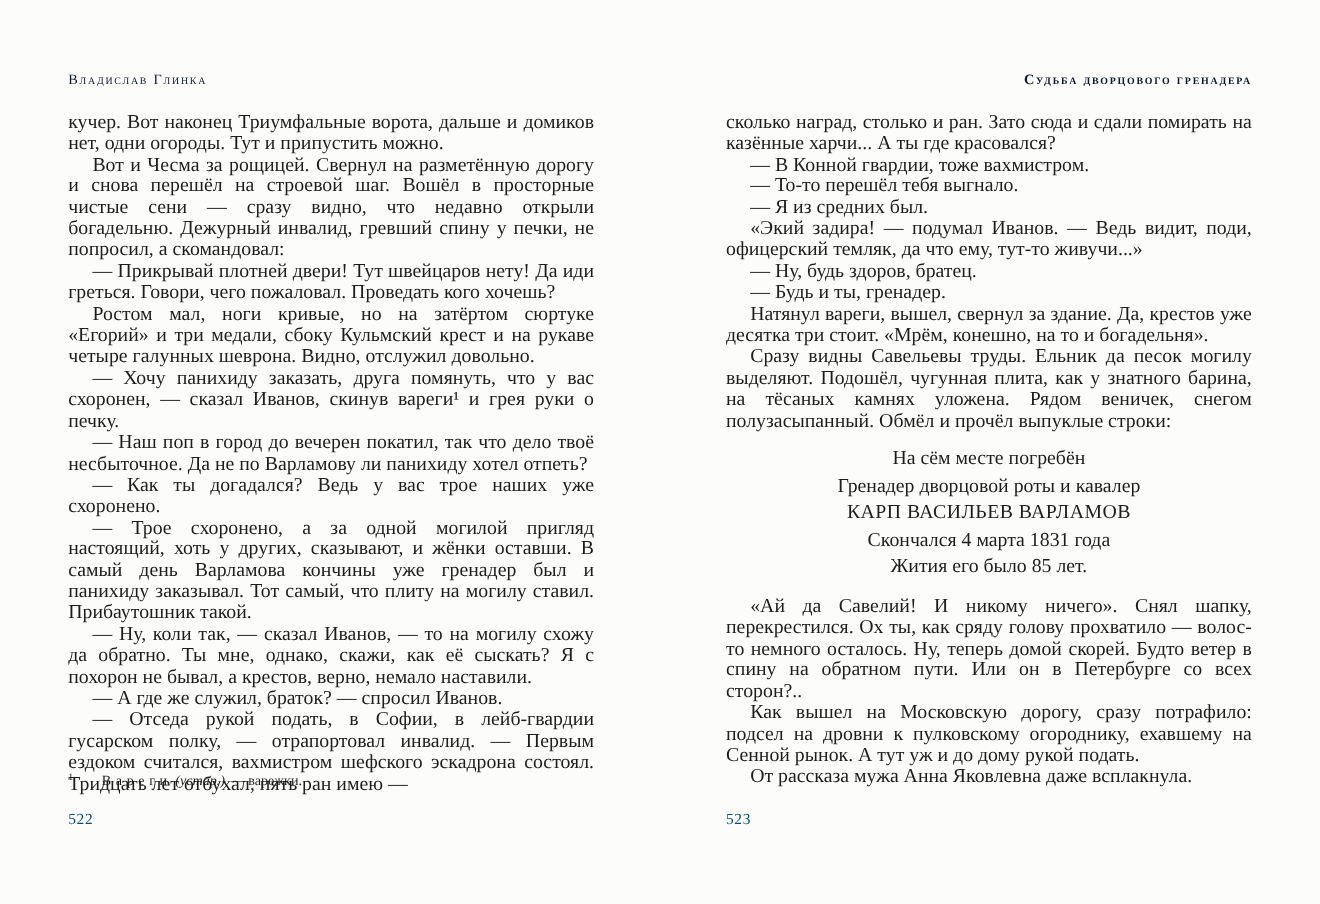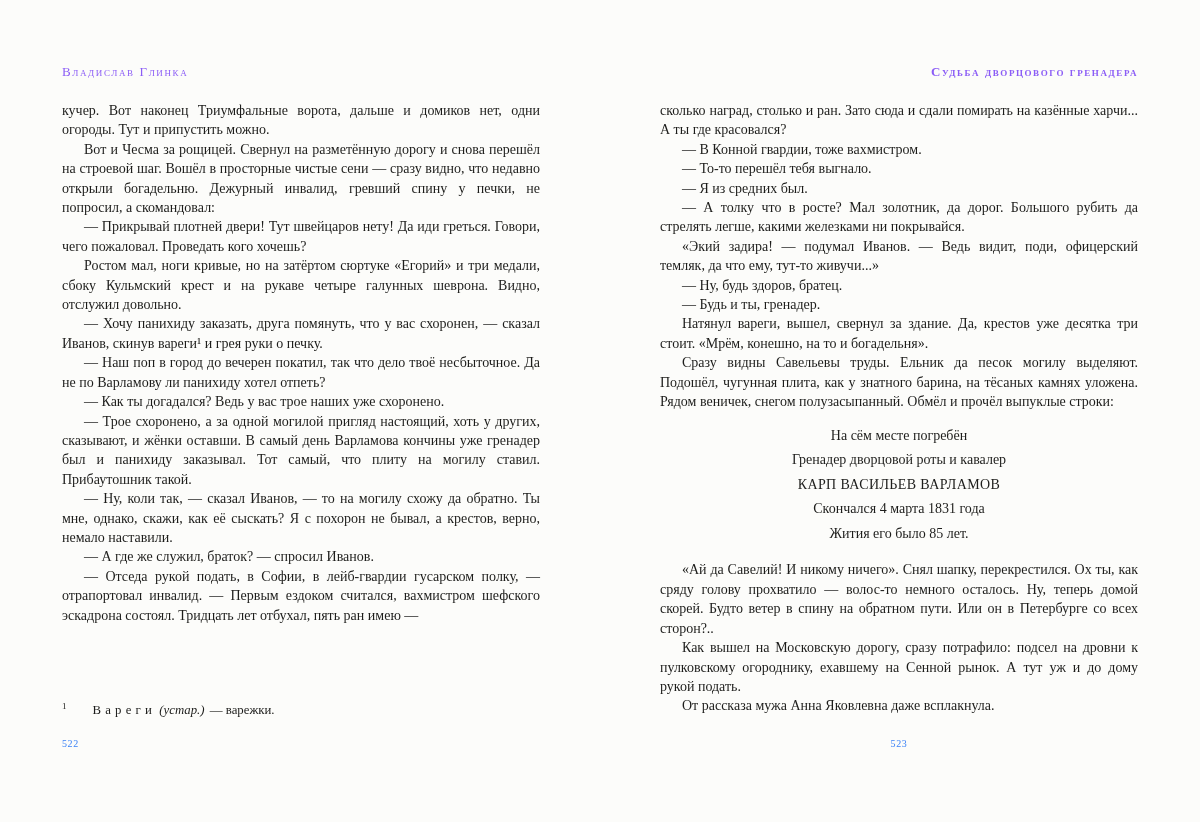--- a/index.html
+++ b/index.html
@@ -26,35 +26,35 @@
   .page-right { left: 600px; }
 
   .running-head {
     position: absolute;
     top: 64px;
     left: 62px;
     width: 478px;
     font-size: 13px;
     font-variant: small-caps;
     letter-spacing: 1.6px;
-    color: #8b5cf6;
+    color: #0f172a;
     white-space: nowrap;
   }
   .page-right .running-head {
     left: 60px;
     text-align: right;
     font-weight: bold;
   }
 
   .content {
     position: absolute;
     top: 101px;
     left: 62px;
     width: 478px;
-    font-size: 14px;
+    font-size: 18px;
     line-height: 19.4px;
     text-align: justify;
   }
   .page-right .content { left: 60px; }
 
   .para { margin: 0; text-indent: 22px; }
   .para.no-indent { text-indent: 0; }
 
   .epitaph {
     margin: 14px 0 16px 0;
@@ -85,29 +85,29 @@
     margin-left: 26px;
     letter-spacing: 4.2px;
     font-family: Liberation Serif, serif;
   }
   .fn-qualifier { font-style: italic; margin-top: 36px; }
   .fn-definition { margin-left: 2px; }
 
   .page-number {
     position: absolute;
     top: 738px;
-    font-size: 10px;
+    font-size: 14px;
     letter-spacing: 0.6px;
-    color: #3b82f6;
+    color: #0c4a6e;
   }
   .page-left .page-number { left: 62px; }
   .page-right .page-number {
     left: 60px;
     width: 478px;
-    text-align: center;
+    text-align: left;
   }
 </style>
 </head>
 <body>
 
 <div class="spread">
 
   <section class="page page-left">
     <div class="running-head">Владислав Глинка</div>
 
@@ -136,21 +136,20 @@
 
   <section class="page page-right">
     <div class="running-head">Судьба дворцового гренадера</div>
 
     <div class="content">
       <div>
           <p class="para no-indent">сколько наград, столько и ран. Зато сюда и сдали помирать на казённые харчи... А ты где красовался?</p>
           <p class="para">— В Конной гвардии, тоже вахмистром.</p>
           <p class="para">— То-то перешёл тебя выгнало.</p>
           <p class="para">— Я из средних был.</p>
-          <p class="para">— А толку что в росте? Мал золотник, да дорог. Большого рубить да стрелять легше, какими железками ни покрывайся.</p>
           <p class="para">«Экий задира! — подумал Иванов. — Ведь видит, поди, офицерский темляк, да что ему, тут-то живучи...»</p>
           <p class="para">— Ну, будь здоров, братец.</p>
           <p class="para">— Будь и ты, гренадер.</p>
           <p class="para">Натянул вареги, вышел, свернул за здание. Да, крестов уже десятка три стоит. «Мрём, конешно, на то и богадельня».</p>
           <p class="para">Сразу видны Савельевы труды. Ельник да песок могилу выделяют. Подошёл, чугунная плита, как у знатного барина, на тёсаных камнях уложена. Рядом веничек, снегом полузасыпанный. Обмёл и прочёл выпуклые строки:</p>
         </div>
 
       <div class="epitaph">
           <div class="epitaph-line">На сём месте погребён</div>
           <div class="epitaph-line">Гренадер дворцовой роты и кавалер</div>

